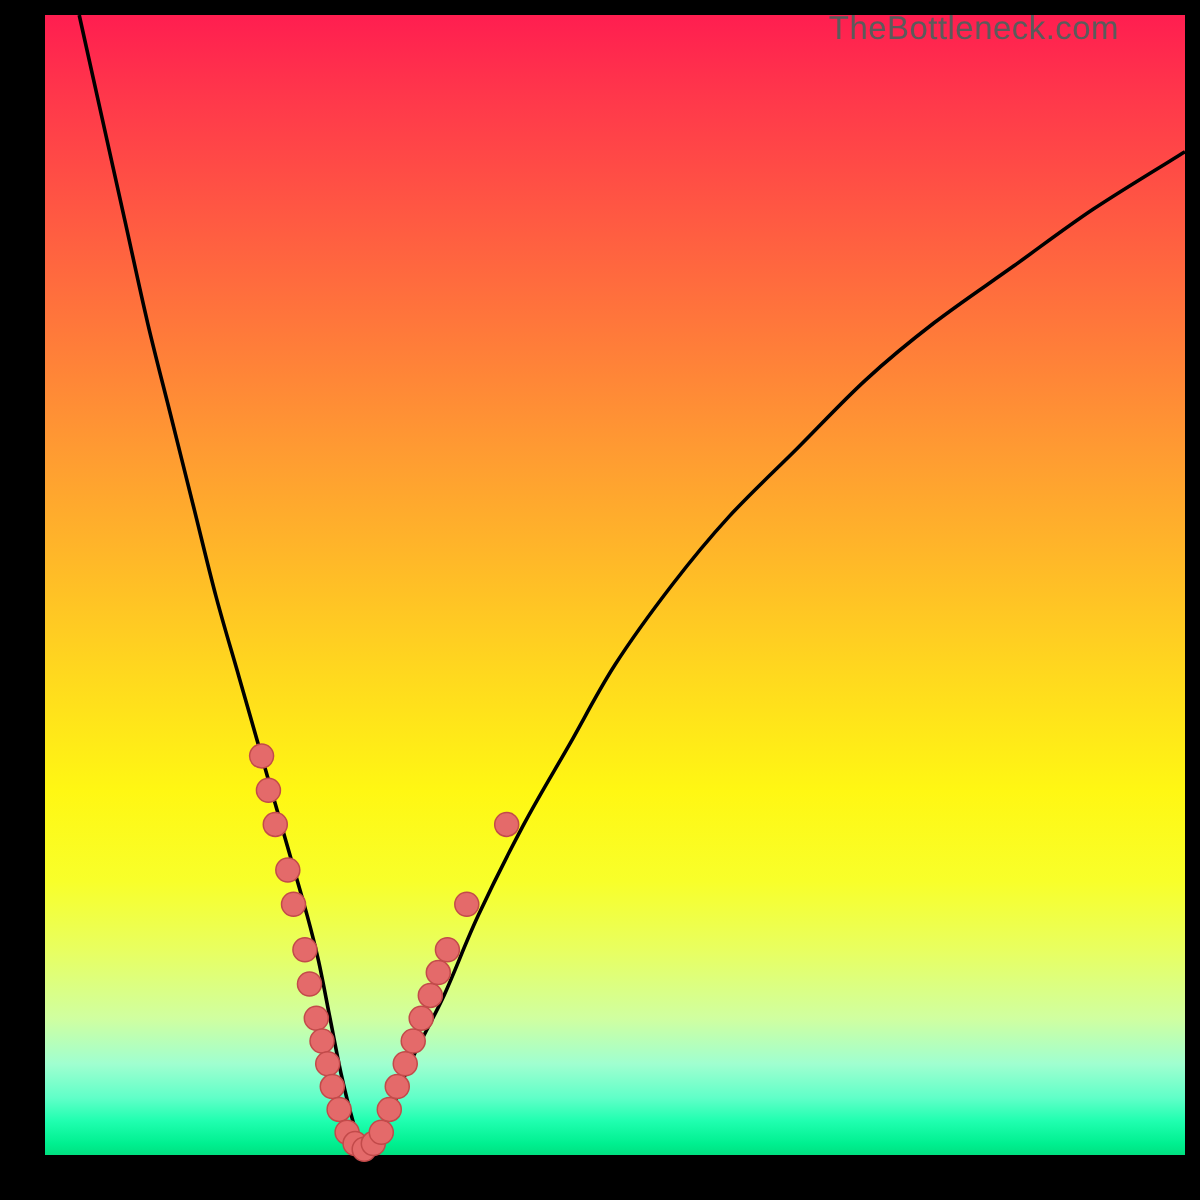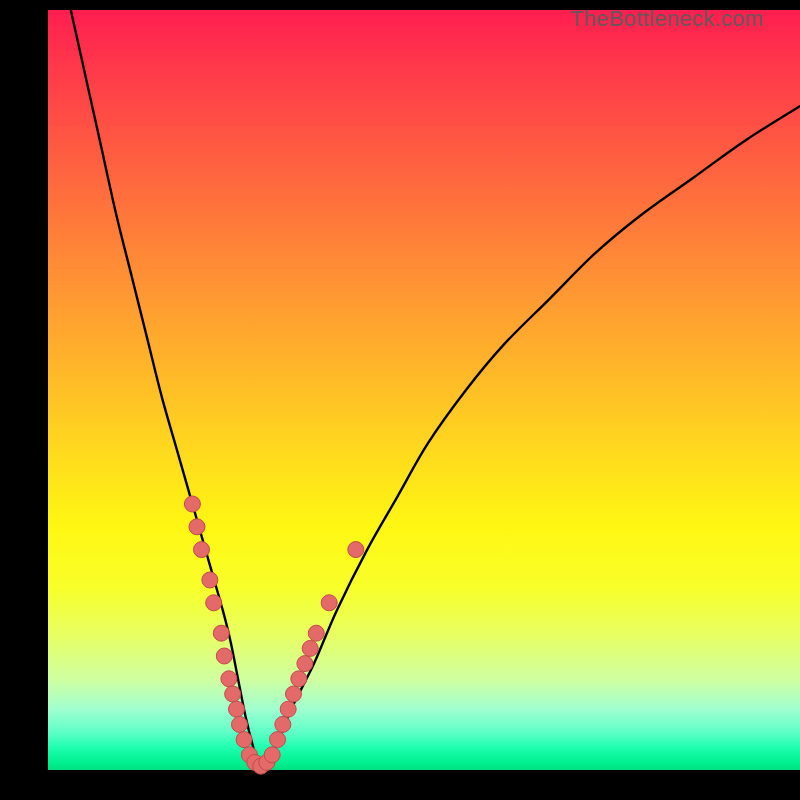--- a/index.html
+++ b/index.html
@@ -9,21 +9,20 @@
     height: 800px;
     overflow: hidden;
     background: #000;
     font-family: Arial, Helvetica, sans-serif;
   }
   .frame {
     position: relative;
     width: 760px;
     height: 800px;
     background: #000;
-    margin-left: 18px;
   }
   .plot {
     position: absolute;
     left: 30px;
     top: 10px;
     width: 760px;
     height: 760px;
     background: linear-gradient(to bottom,
       #ff1e50 0%,
       #ff3a4a 8%,

